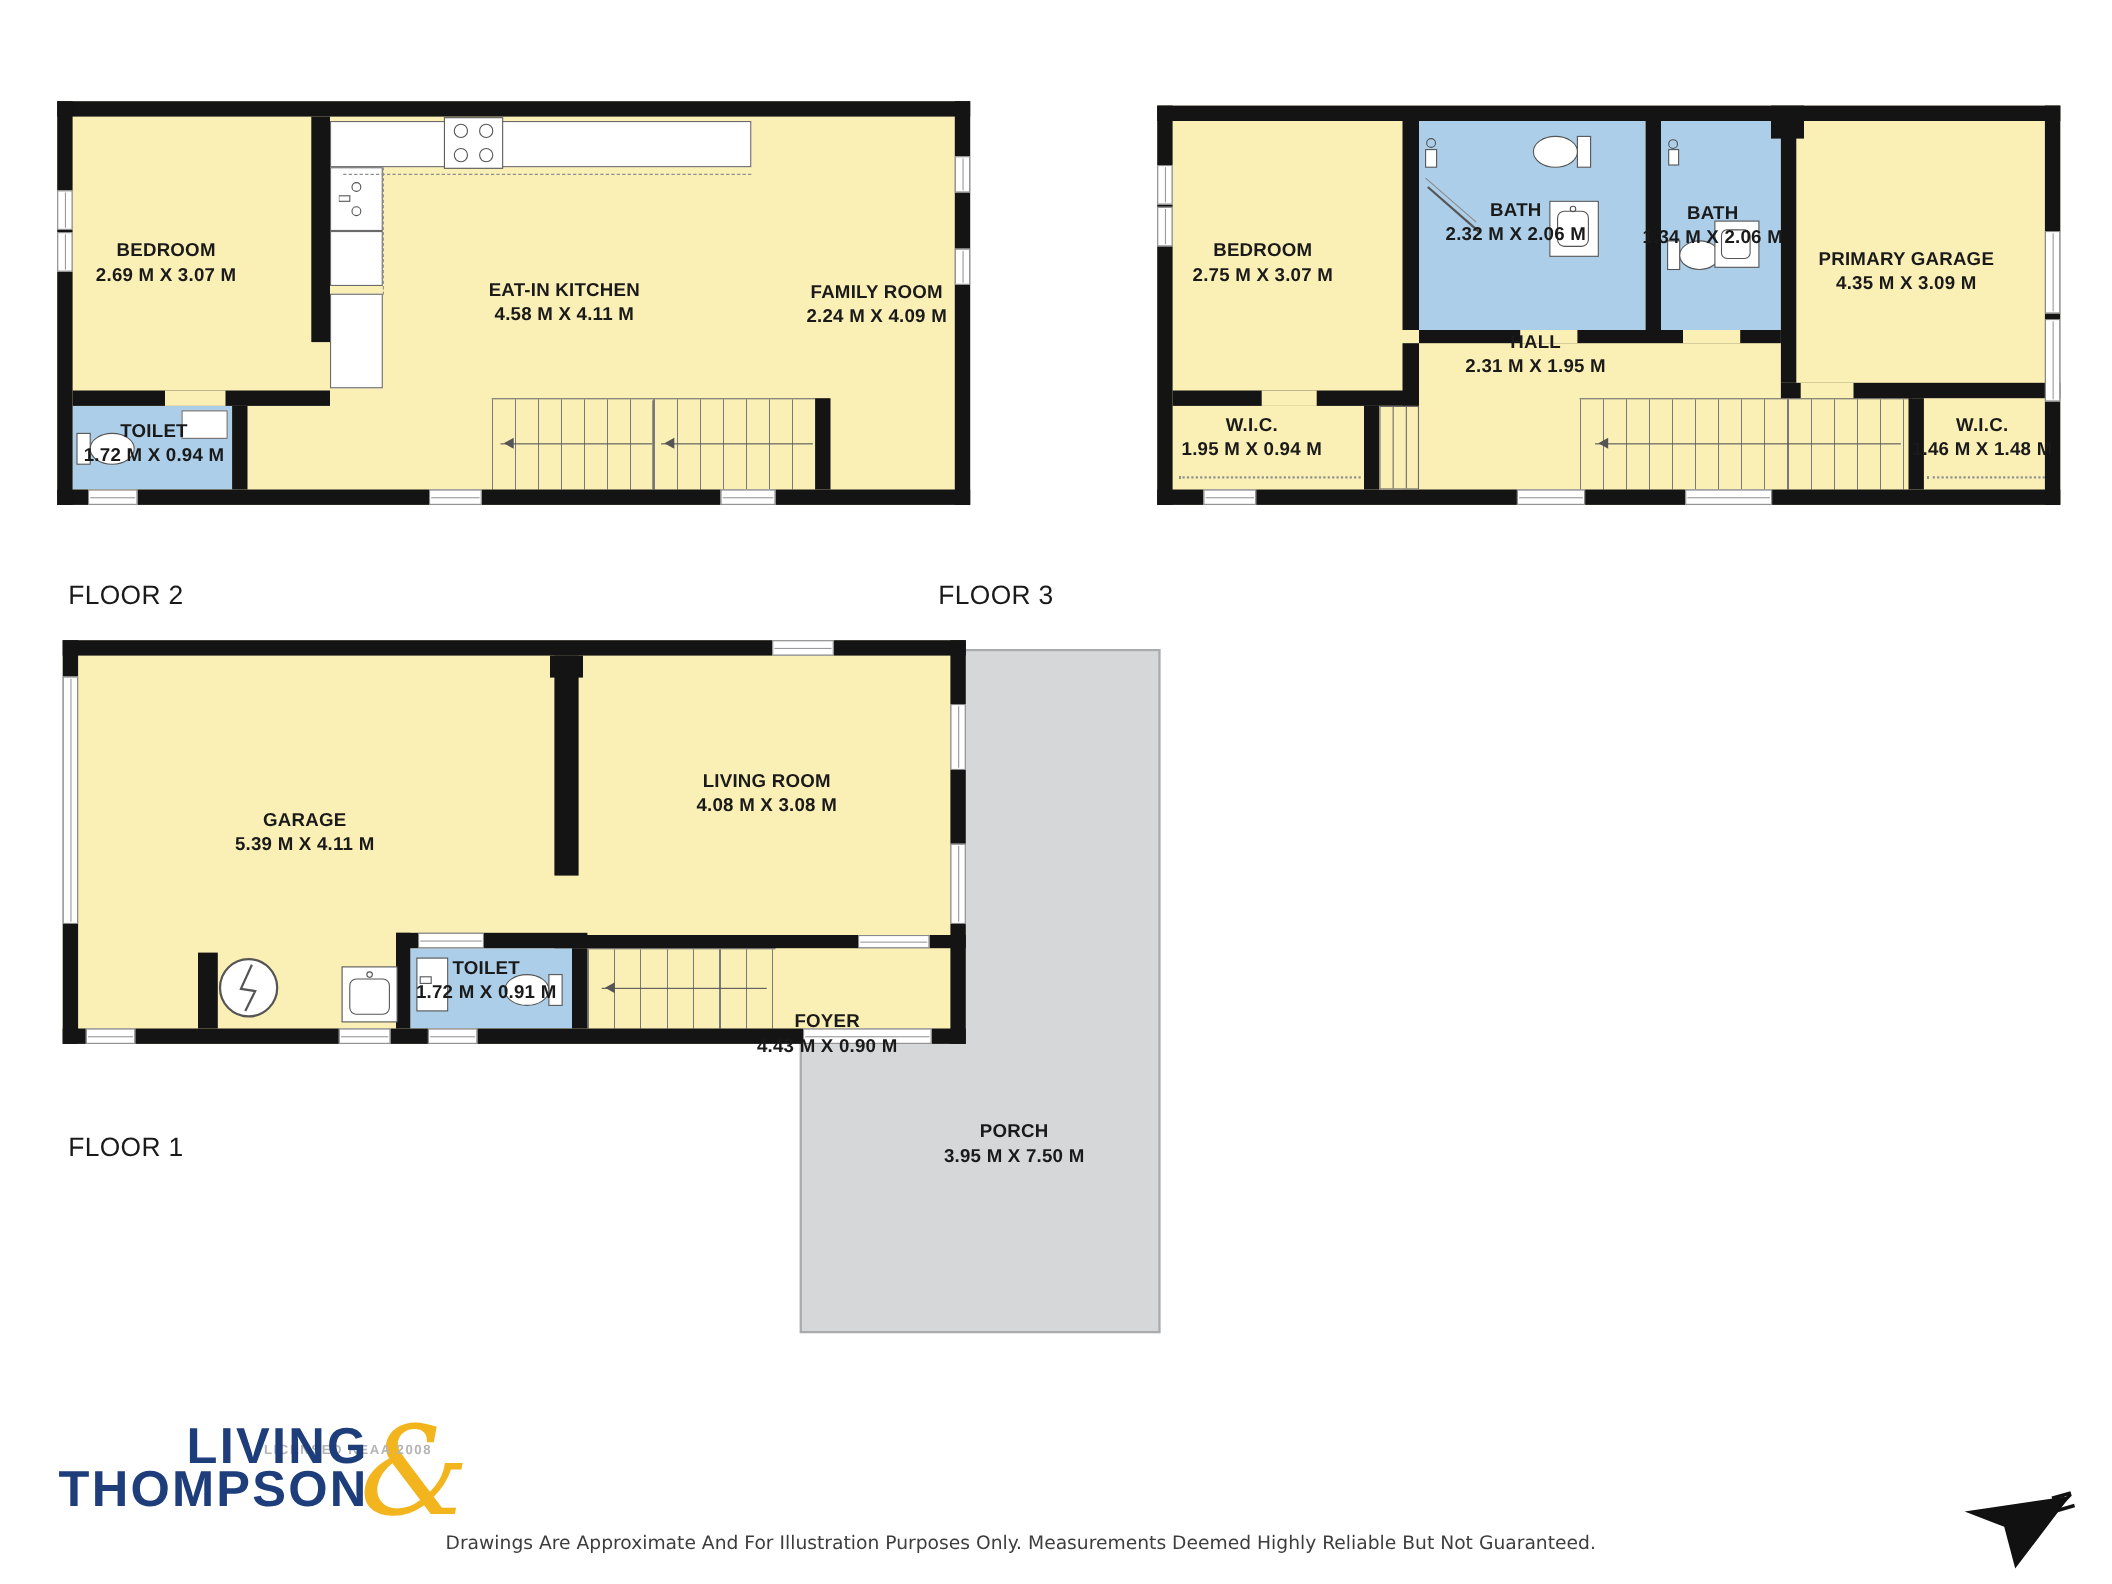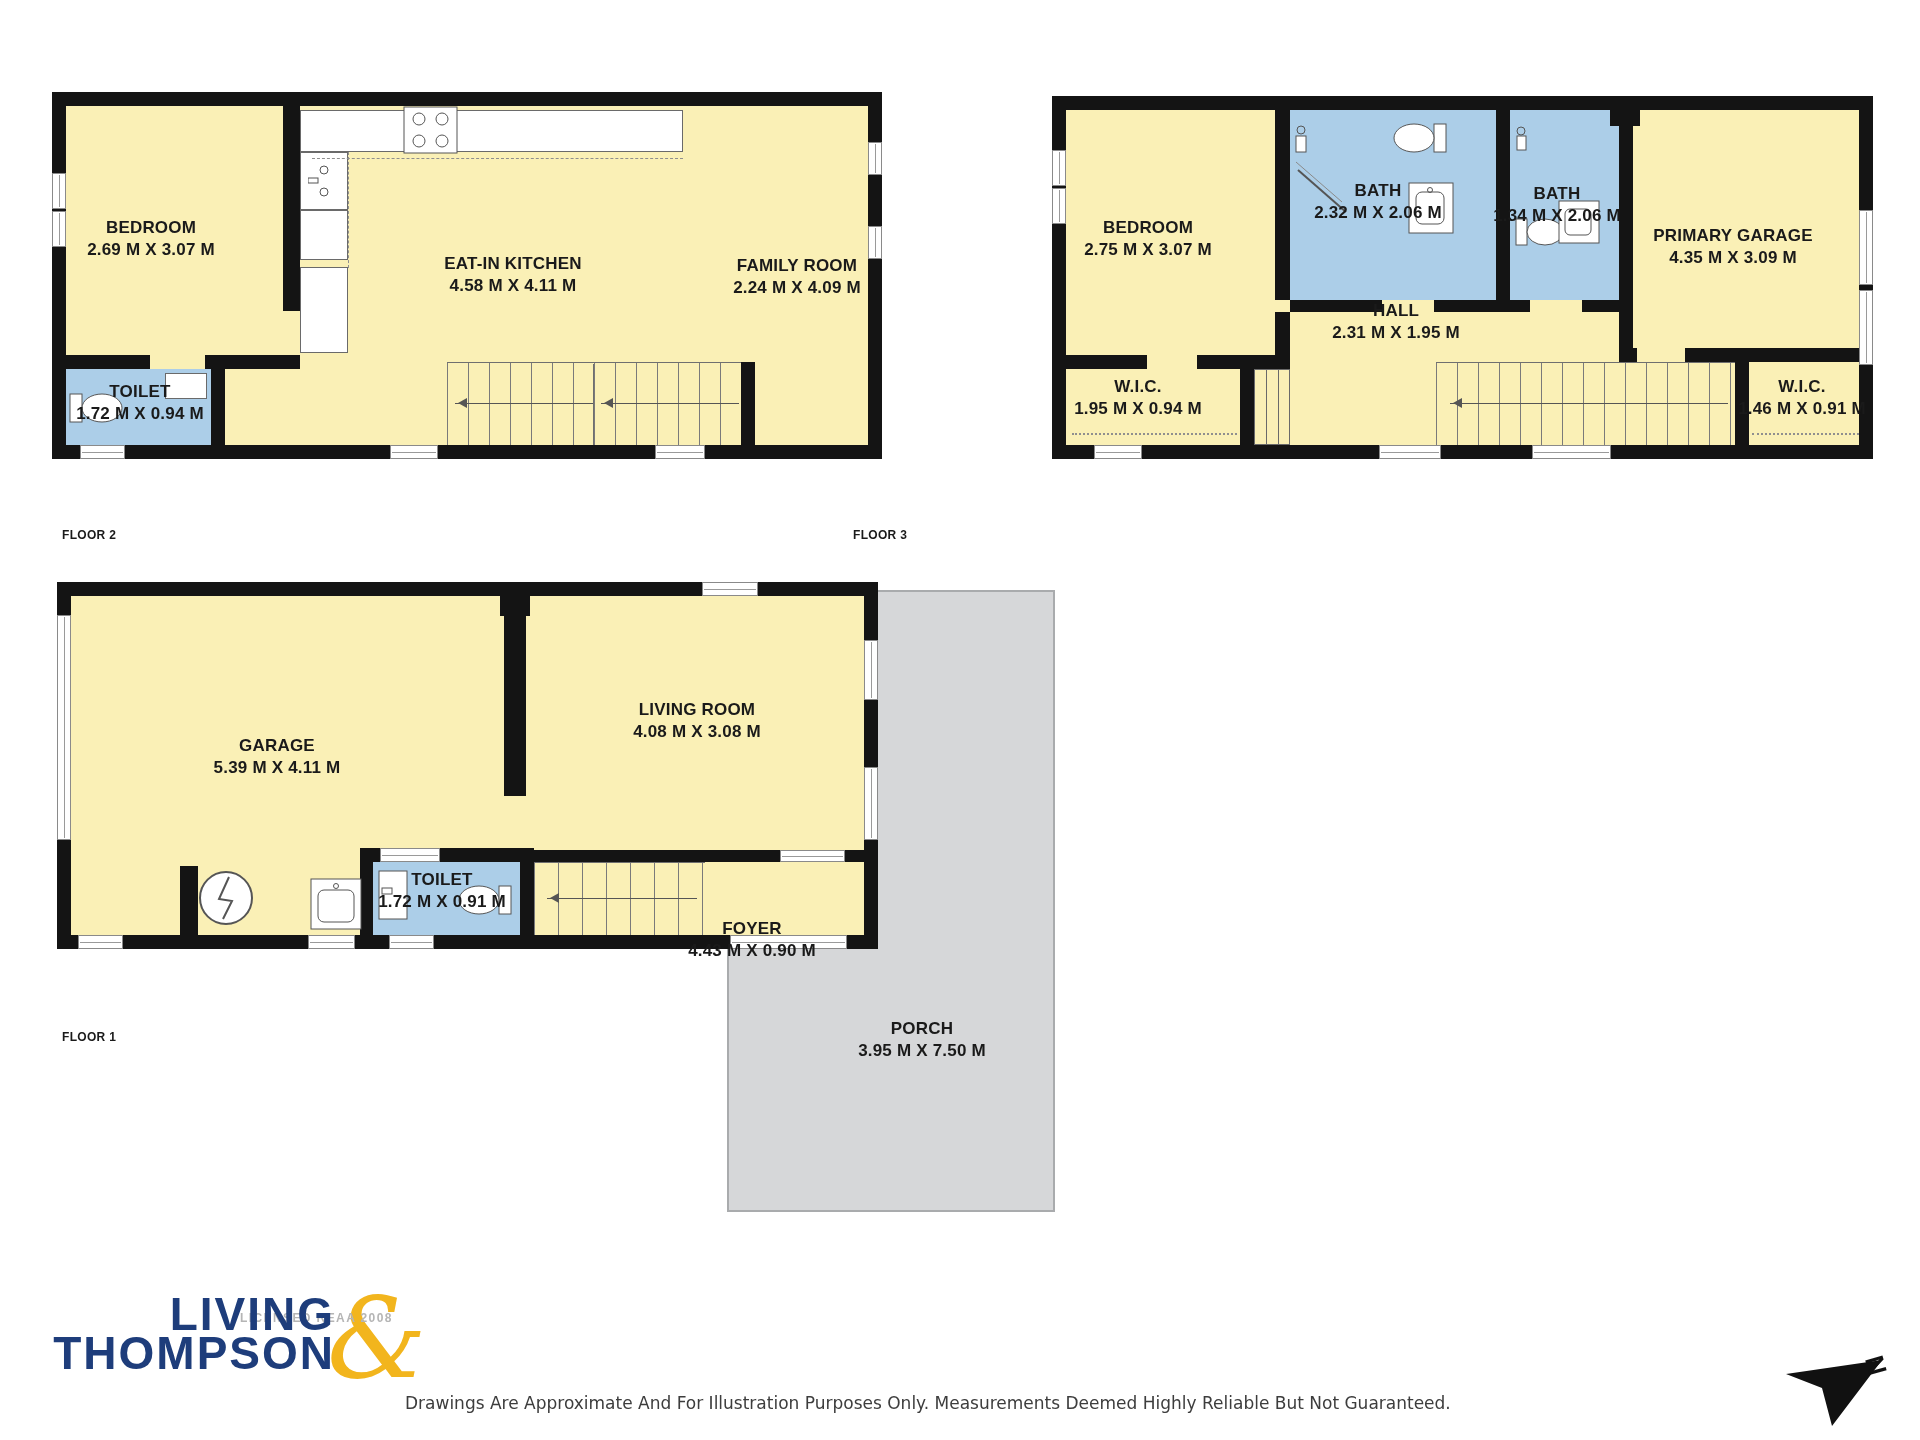--- a/index.html
+++ b/index.html
@@ -20,21 +20,21 @@
   .stairs24{background:repeating-linear-gradient(90deg,#7a7a7a 0,#7a7a7a 1px,transparent 1px,transparent 24px);}
   .stair-arrow{position:absolute;height:1px;background:#555;z-index:2;}
   .stair-arrow::before{content:"";position:absolute;left:-2px;top:-5px;border:5px solid transparent;border-right:9px solid #555;}
   .stair-div{position:absolute;width:1px;background:#6f6f6f;z-index:2;}
   .dash-h{position:absolute;border-top:1px dashed #8f8f8f;z-index:2;}
   .dash-v{position:absolute;border-left:1px dashed #8f8f8f;z-index:2;}
   .dotline{position:absolute;border-top:2px dotted #8f8f8f;z-index:2;}
   .room-label{position:absolute;transform:translateX(-50%);text-align:center;z-index:5;
               font-weight:bold;font-size:17px;line-height:22px;color:var(--text);
               letter-spacing:.2px;white-space:nowrap;}
-  .floor-label{position:absolute;font-weight:bold;font-size:12px;color:var(--text);
+  .floor-label{position:absolute;font-weight:normal;font-size:24px;color:var(--text);
                letter-spacing:.3px;z-index:5;}
   .porch{position:absolute;background:var(--porch_fill);border:2px solid var(--porch_border);z-index:0;}
   .closet-col{position:absolute;background:var(--room_fill);border:1px solid #6a6a6a;z-index:2;}
   .closet-col i{position:absolute;top:0;bottom:0;width:1px;background:#6a6a6a;}
   #logo{position:absolute;left:45px;top:1295px;width:290px;z-index:5;}
   #logo .line{font-weight:bold;color:var(--logo_navy);font-size:46px;line-height:39px;
               letter-spacing:2px;text-align:right;position:relative;z-index:2;}
   #amp{position:absolute;left:327px;top:1282px;font-family:"DejaVu Serif",serif;font-style:italic;
        font-size:112px;line-height:1;color:var(--logo_gold);z-index:1;}
   #license{position:absolute;left:240px;top:1311px;font-size:12px;letter-spacing:1.4px;
@@ -220,21 +220,21 @@
     <div class="room-label" style="left:344px;top:204px;">
       <div>HALL</div>
       <div>2.31 M X 1.95 M</div>
     </div>
     <div class="room-label" style="left:86px;top:280px;">
       <div>W.I.C.</div>
       <div>1.95 M X 0.94 M</div>
     </div>
     <div class="room-label" style="left:750px;top:280px;">
       <div>W.I.C.</div>
-      <div>1.46 M X 0.91 M</div>
+      <div>1.46 M X 1.48 M</div>
     </div>
   </div>
 
   <div class="plan" style="left:57px;top:582px;width:821px;height:367px;">
 
     <div class="wall" style="left:0;top:0;width:821px;height:14px;"></div>
     <div class="wall" style="left:0;top:353px;width:821px;height:14px;"></div>
     <div class="wall" style="left:0;top:0;width:14px;height:367px;"></div>
     <div class="wall" style="left:807px;top:0;width:14px;height:367px;"></div>
 

